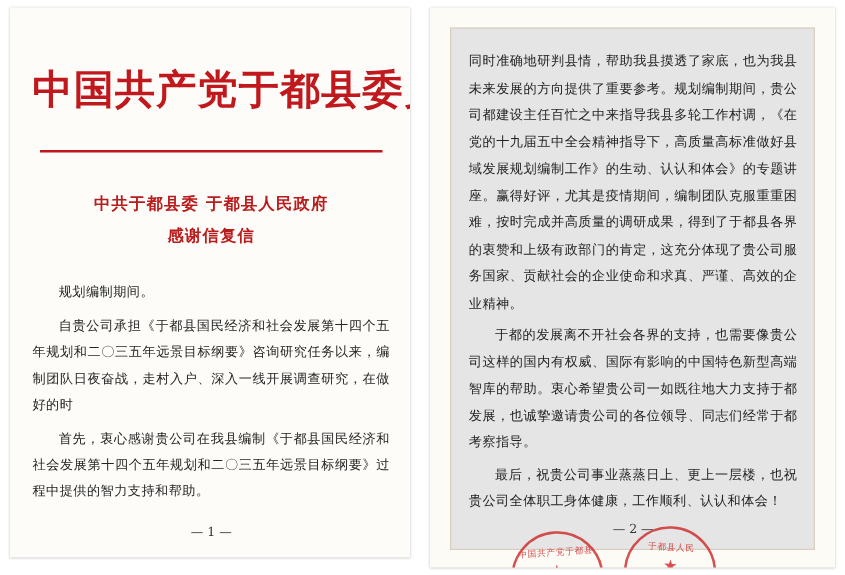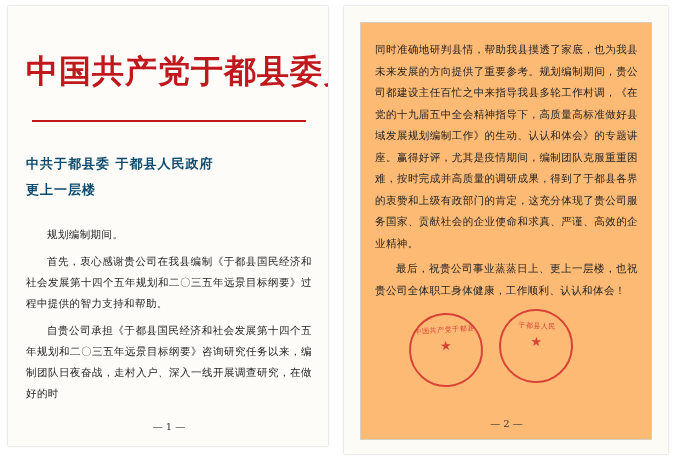--- a/index.html
+++ b/index.html
@@ -48,21 +48,22 @@
     letter-spacing: 1px;
     white-space: nowrap;
   }
   .head-rule {
     margin: 26px 6px 0 6px;
     height: 2px;
     background: #c0181c;
   }
   .p1-title {
     margin-top: 30px;
-    color: #0c4a6e;
+    text-align: center;
+    color: #b91c1c;
     font-family: "DejaVu Serif", "Liberation Serif", serif;
     font-size: 13px;
     font-weight: bold;
     line-height: 24px;
     letter-spacing: 1px;
   }
   .p1-title .t2 {
     display: block;
     margin-top: 2px;
   }
@@ -106,21 +107,21 @@
     box-shadow: 0 0 2px rgba(0,0,0,0.25);
     overflow: hidden;
   }
   .p2-frame {
     position: absolute;
     left: 16px;
     top: 16px;
     right: 16px;
     bottom: 14px;
     border: 1px solid #d9cfc0;
-    background: #fdba74;
+    background: #e5e5e5;
   }
   .p2-inner {
     position: absolute;
     left: 14px;
     top: 16px;
     right: 13px;
     bottom: 8px;
   }
   .p2-body {
     color: #232323;
@@ -184,36 +185,37 @@
 <body>
 
 <div class="stage">
 
   <div class="page1">
     <div class="p1-inner">
       <div class="letterhead">中国共产党于都县委员会</div>
       <div class="head-rule"></div>
       <div class="p1-title">
         <span class="t1">中共于都县委    于都县人民政府</span>
-        <span class="t2">更上一层楼</span>
+        <span class="t2">感谢信复信</span>
       </div>
       <div class="p1-body">
         <p class="indent">规划编制期间。</p>
+        <p class="indent2">自贵公司承担《于都县国民经济和社会发展第十四个五年规划和二〇三五年远景目标纲要》咨询研究任务以来，编制团队日夜奋战，走村入户、深入一线开展调查研究，在做好的时</p>
         <p class="indent2">首先，衷心感谢贵公司在我县编制《于都县国民经济和社会发展第十四个五年规划和二〇三五年远景目标纲要》过程中提供的智力支持和帮助。</p>
-        <p class="indent2">自贵公司承担《于都县国民经济和社会发展第十四个五年规划和二〇三五年远景目标纲要》咨询研究任务以来，编制团队日夜奋战，走村入户、深入一线开展调查研究，在做好的时</p>
       </div>
       <div class="p1-folio">— 1 —</div>
     </div>
   </div>
 
   <div class="page2">
     <div class="p2-frame">
       <div class="p2-inner">
         <div class="p2-body">
           <p>同时准确地研判县情，帮助我县摸透了家底，也为我县未来发展的方向提供了重要参考。规划编制期间，贵公司都建设主任百忙之中来指导我县多轮工作村调，《在党的十九届五中全会精神指导下，高质量高标准做好县域发展规划编制工作》的生动、认认和体会》的专题讲座。赢得好评，尤其是疫情期间，编制团队克服重重困难，按时完成并高质量的调研成果，得到了于都县各界的衷赞和上级有政部门的肯定，这充分体现了贵公司服务国家、贡献社会的企业使命和求真、严谨、高效的企业精神。</p>
+          <p class="indent">于都的发展离不开社会各界的支持，也需要像贵公司这样的国内有权威、国际有影响的中国特色新型高端智库的帮助。衷心希望贵公司一如既往地大力支持于都发展，也诚挚邀请贵公司的各位领导、同志们经常于都考察指导。</p>
           <p class="indent">最后，祝贵公司事业蒸蒸日上、更上一层楼，也祝贵公司全体职工身体健康，工作顺利、认认和体会！</p>
         </div>
         <div class="stamp-row">
           <div class="seal seal-left">
             <span class="seal-top">中国共产党于都县</span>
             <span class="star">★</span>
 
           </div>
           <div class="seal seal-right">
             <span class="seal-top">于都县人民</span>

